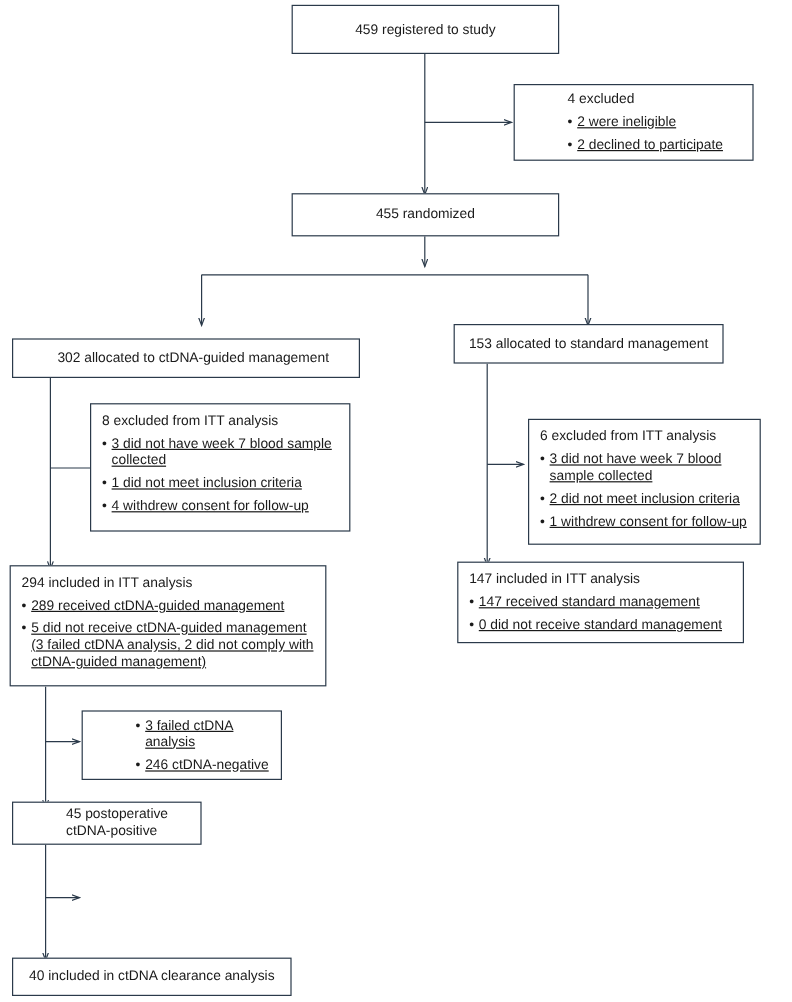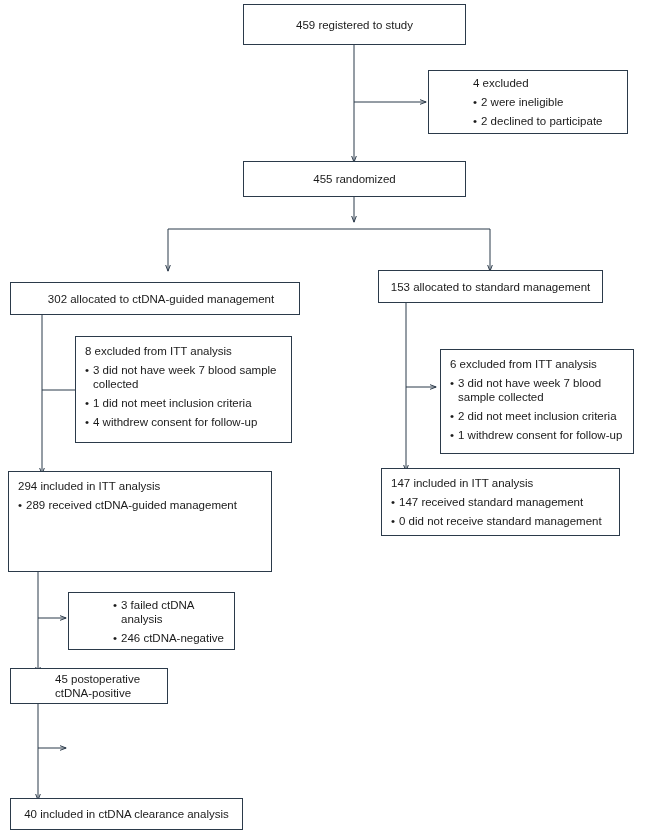--- a/index.html
+++ b/index.html
@@ -55,20 +55,21 @@
   }
   .box ul li:last-child { margin-bottom: 0; }
   .box ul li::before {
     content: "\2022";
     position: absolute;
     left: 0;
     top: 0;
   }
   .box ul li .cont {
     display: block;
+    text-decoration: underline;
   }
   svg.edges {
     position: absolute;
     left: 0;
     top: 0;
     width: 660px;
     height: 835px;
     z-index: 1;
   }
 </style>
@@ -166,20 +167,23 @@
         </li>
     </ul>
   </div>
 
   <div class="box" style="left:8px; top:471px; width:264px; height:101px;">
     <span class="head">294 included in ITT analysis</span>
     <ul>
       <li>
           <span class="cont">289 received ctDNA-guided management</span>
         </li>
+      <li>
+          <span class="cont">5 did not receive ctDNA-guided management (3 failed ctDNA analysis, 2 did not comply with ctDNA-guided management)</span>
+        </li>
     </ul>
   </div>
 
   <div class="box" style="left:381px; top:468px; width:239px; height:68px;">
     <span class="head">147 included in ITT analysis</span>
     <ul>
       <li>
           <span class="cont">147 received standard management</span>
         </li>
       <li>

